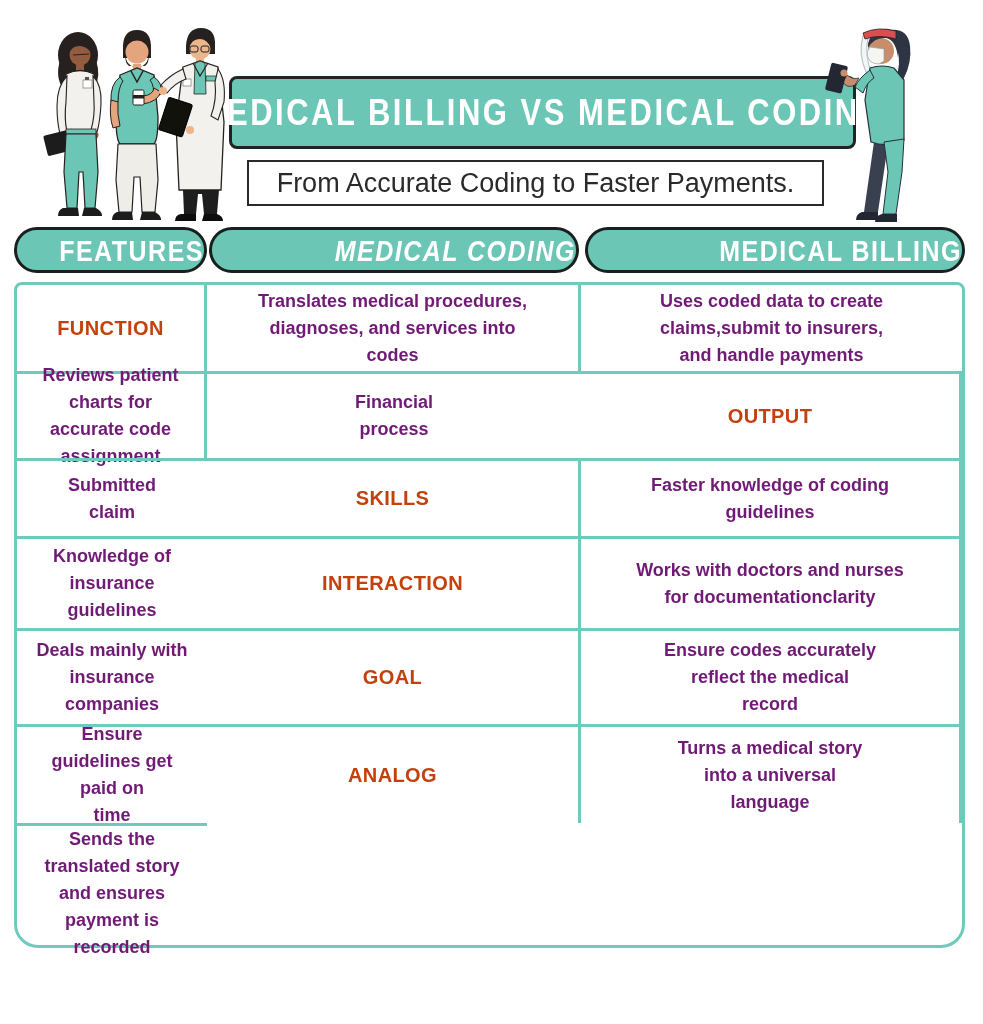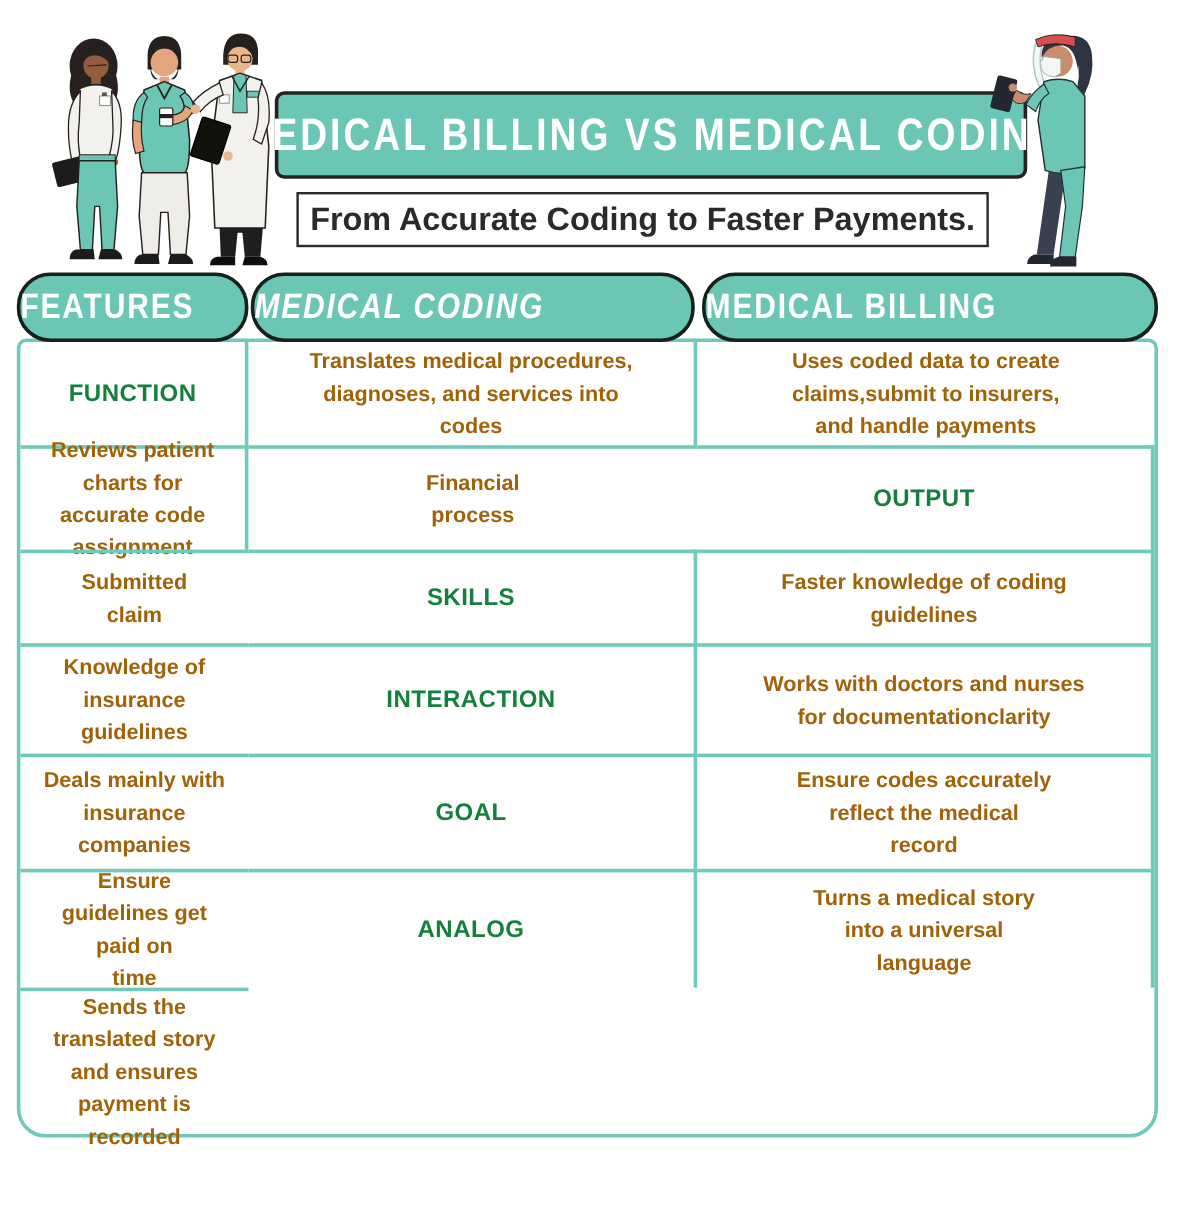--- a/index.html
+++ b/index.html
@@ -14,28 +14,28 @@
     box-sizing:border-box;display:flex;align-items:center;justify-content:center;
     z-index:1;
   }
   .banner-title{
     color:#ffffff;font-weight:bold;font-size:31px;letter-spacing:2.5px;
     transform:scaleY(1.22);white-space:nowrap;
   }
   .subtitle-box{
     position:absolute;left:247px;top:160px;width:577px;height:46px;
     background:#ffffff;border:2px solid #2a2a2a;box-sizing:border-box;
-    display:flex;align-items:center;justify-content:center;z-index:1;font-weight:bold;
+    display:flex;align-items:center;justify-content:center;z-index:1;
   }
   .subtitle-text{font-size:27px;color:#2a2a2a;white-space:nowrap;}
   
   .pill{
-    position:absolute;top:227px;height:58px;background:#6cc6b5;
+    position:absolute;top:227px;height:46px;background:#6cc6b5;
     border:3px solid #18201e;border-radius:28px;box-sizing:border-box;
-    display:flex;align-items:center;justify-content:flex-start;z-index:1;
+    display:flex;align-items:center;justify-content:flex-end;z-index:1;
   }
   .pill-label{
     color:#ffffff;font-weight:bold;font-size:25px;letter-spacing:1.5px;
     transform:scaleY(1.18);white-space:nowrap;
   }
   .pill-features{left:14px;width:193px;}
   .pill-coding{left:209px;width:370px;font-style:italic;}
   .pill-billing{left:585px;width:380px;}
   
   .cmp-table{
@@ -45,24 +45,24 @@
     grid-template-columns:190px 374px 1fr;
     grid-template-rows:86px 87px 78px 92px 96px 99px 1fr;
   }
   .cell{
     display:flex;align-items:center;justify-content:center;text-align:center;
     box-sizing:border-box;
   }
   .cell.vline{border-right:3px solid #6fcabb;}
   .cell.hline{border-top:3px solid #6fcabb;}
   .feature-label{
-    font-weight:bold;font-size:20px;color:#15803d;letter-spacing:.4px;
+    font-weight:bold;font-size:20px;color:#c2410c;letter-spacing:.4px;
   }
   .cell-text{
-    font-weight:bold;font-size:18px;color:#a16207;line-height:1.5;
+    font-weight:bold;font-size:18px;color:#701a75;line-height:1.5;
     white-space:pre-line;padding:0 18px;
   }
   
   .illu-left{position:absolute;left:33px;top:22px;width:208px;height:204px;z-index:2;}
   .illu-right{position:absolute;left:818px;top:20px;width:152px;height:210px;z-index:2;}
 </style>
 </head>
 <body>
 
 <div class="canvas">

